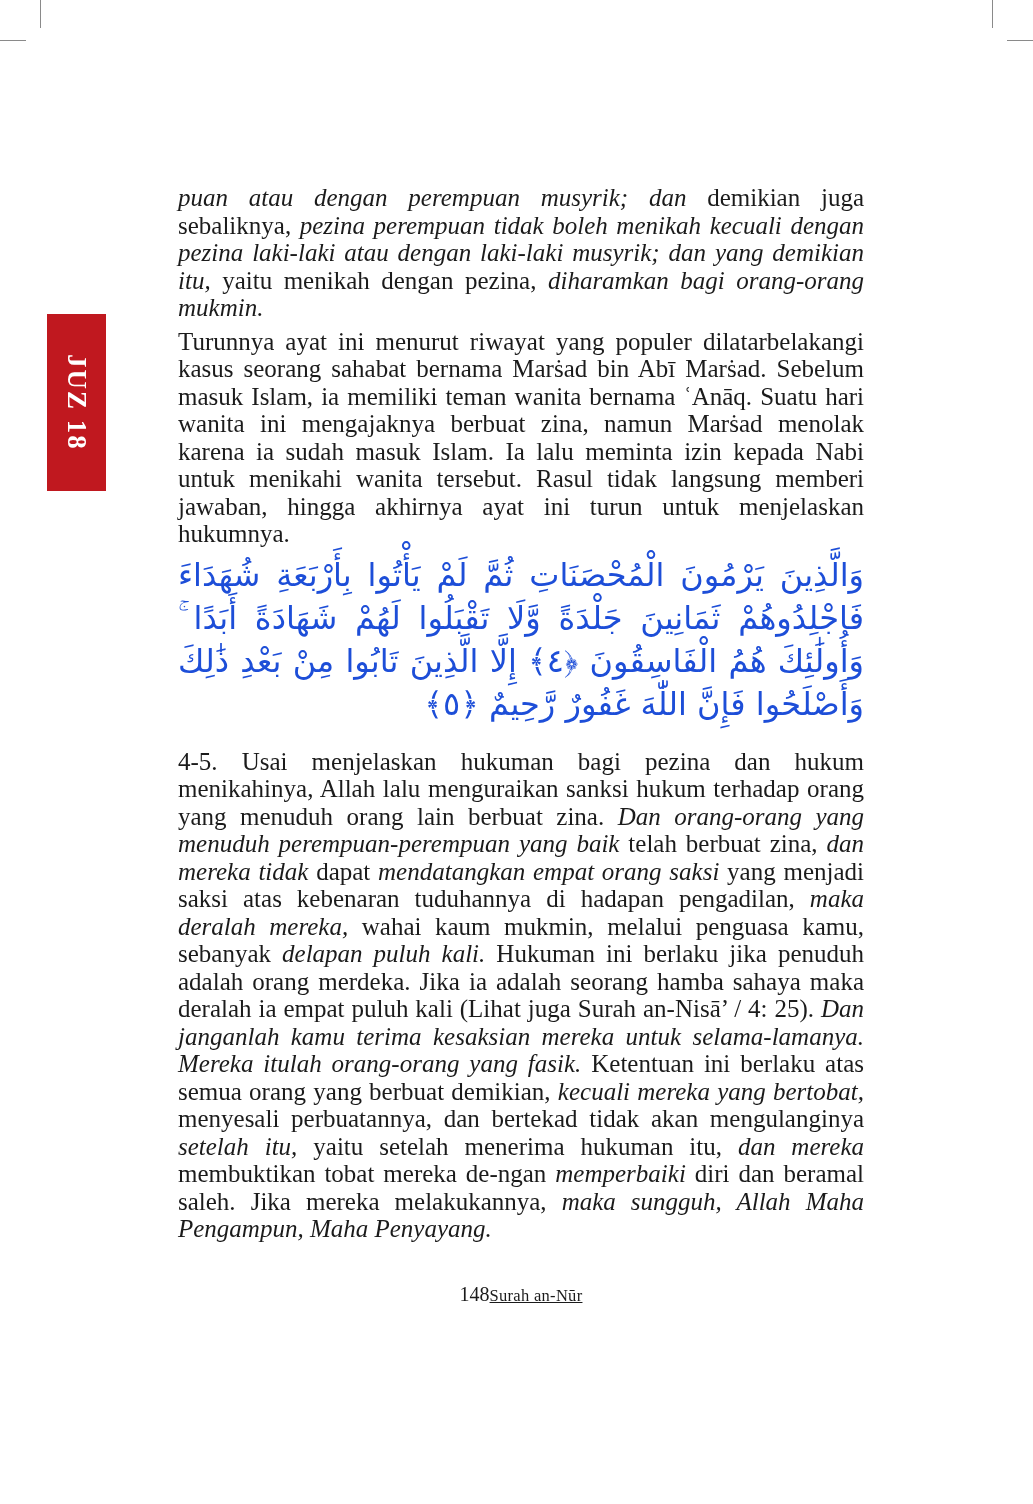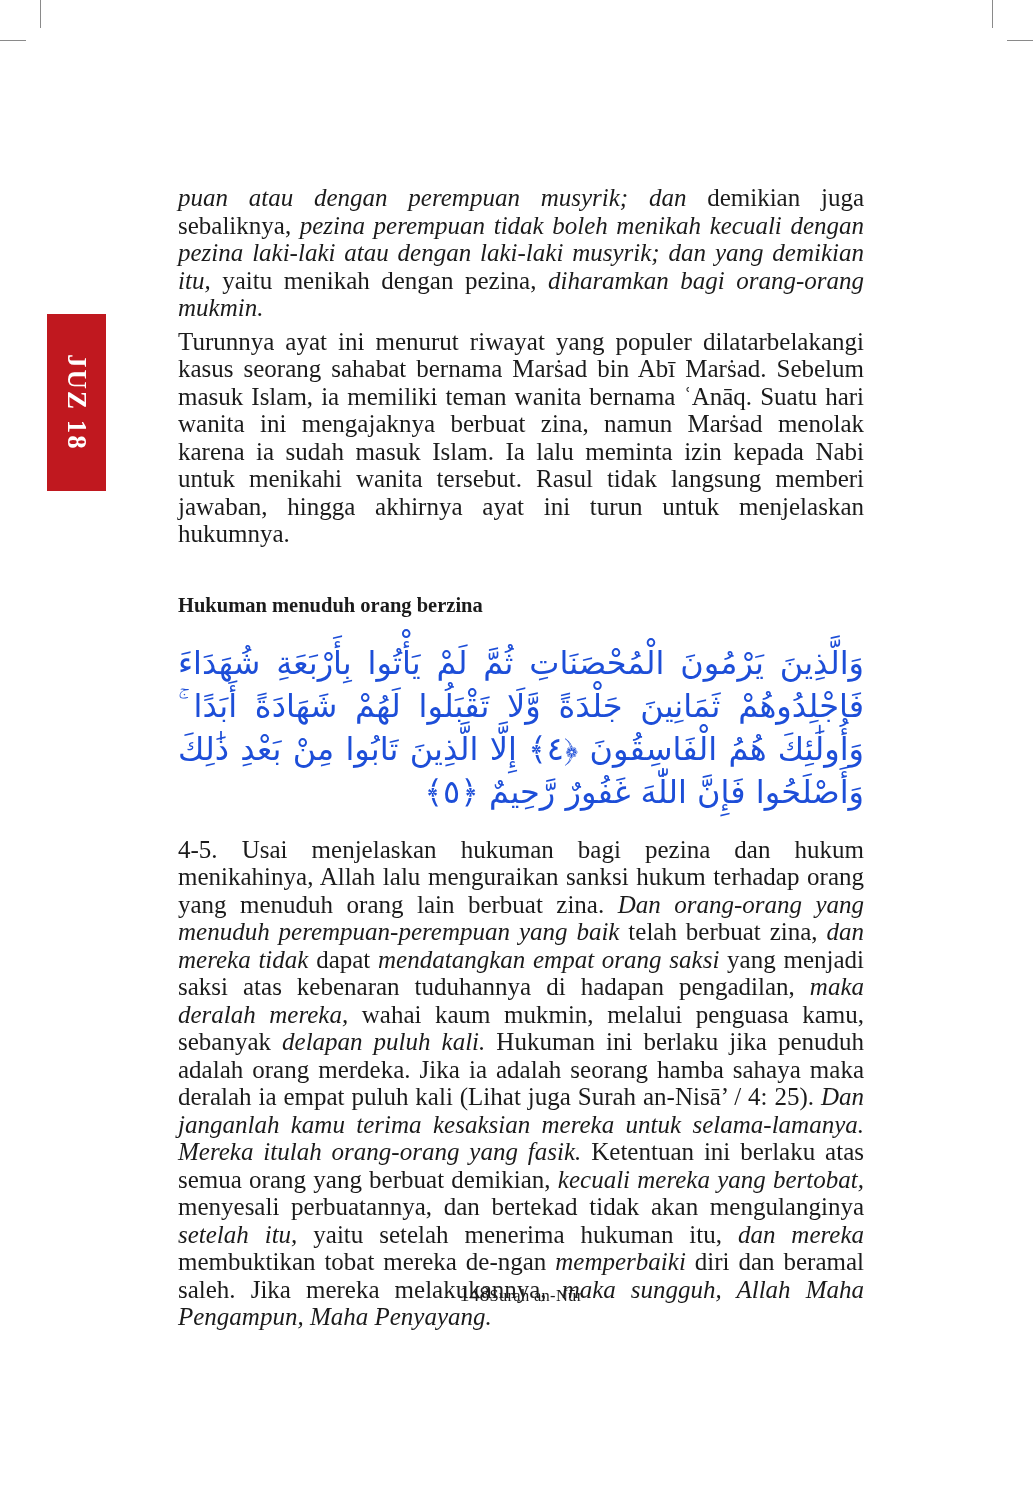--- a/index.html
+++ b/index.html
@@ -87,21 +87,21 @@
   .footer {
     position: absolute;
     left: 178px;
     top: 1283px;
     width: 686px;
     display: flex;
     justify-content: center;
     align-items: baseline;
   }
   .footer .page-number { font-size: 20px; }
-  .footer .running-title { font-size: 16.5px; letter-spacing: 0.3px; }
+  .footer .running-title { font-size: 16.5px; letter-spacing: 0.3px; text-decoration: underline; }
 </style>
 </head>
 <body>
 
 <div class="page">
 
   <span class="crop v tl-v"></span>
   <span class="crop h tl-h"></span>
   <span class="crop v tr-v"></span>
   <span class="crop h tr-h"></span>
@@ -109,21 +109,20 @@
   <div class="juz-tab" style="background: rgb(192, 24, 31);">
     <span class="juz-text">JUZ 18</span>
   </div>
 
   <main class="content">
 
     <p class="para"><span class="it">puan atau dengan perempuan musyrik; dan </span><span>demikian juga sebaliknya, </span><span class="it">pezina perempuan tidak boleh menikah kecuali dengan pezina laki-laki atau dengan laki-laki musyrik; dan yang demikian itu, </span><span>yaitu menikah dengan pezina, </span><span class="it">diharamkan bagi orang-orang mukmin.</span></p>
 
     <p class="para">Turunnya ayat ini menurut riwayat yang populer dilatarbelakangi kasus seorang sahabat bernama Marṡad bin Abī Marṡad. Sebelum masuk Islam, ia memiliki teman wanita bernama ʿAnāq. Suatu hari wanita ini mengajaknya berbuat zina, namun Marṡad menolak karena ia sudah masuk Islam. Ia lalu meminta izin kepada Nabi untuk menikahi wanita tersebut. Rasul tidak langsung memberi jawaban, hingga akhirnya ayat ini turun untuk menjelaskan hukumnya.</p>
 
-    <h2 class="heading">Hukuman menuduh orang berzina</h2>
 
     <div class="arabic" dir="rtl" lang="ar">وَالَّذِينَ يَرْمُونَ الْمُحْصَنَاتِ ثُمَّ لَمْ يَأْتُوا بِأَرْبَعَةِ شُهَدَاءَ فَاجْلِدُوهُمْ ثَمَانِينَ جَلْدَةً وَّلَا تَقْبَلُوا لَهُمْ شَهَادَةً أَبَدًا ۚ وَأُولَٰئِكَ هُمُ الْفَاسِقُونَ ﴿٤﴾ إِلَّا الَّذِينَ تَابُوا مِنْ بَعْدِ ذَٰلِكَ وَأَصْلَحُوا فَإِنَّ اللّٰهَ غَفُورٌ رَّحِيمٌ ﴿٥﴾</div>
 
     <p class="para"><span>4-5. Usai menjelaskan hukuman bagi pezina dan hukum menikahinya, Allah lalu menguraikan sanksi hukum terhadap orang yang menuduh orang lain berbuat zina. </span><span class="it">Dan orang-orang yang menuduh perempuan-perempuan yang baik </span><span>telah berbuat zina, </span><span class="it">dan mereka tidak </span><span>dapat </span><span class="it">mendatangkan empat orang saksi </span><span>yang menjadi saksi atas kebenaran tuduhannya di hadapan pengadilan, </span><span class="it">maka deralah mereka, </span><span>wahai kaum mukmin, melalui penguasa kamu, sebanyak </span><span class="it">delapan puluh kali. </span><span>Hukuman ini berlaku jika penuduh adalah orang merdeka. Jika ia adalah seorang hamba sahaya maka deralah ia empat puluh kali (Lihat juga Surah an-Nisā’ / 4: 25). </span><span class="it">Dan janganlah kamu terima kesaksian mereka untuk selama-lamanya. Mereka itulah orang-orang yang fasik. </span><span>Ketentuan ini berlaku atas semua orang yang berbuat demikian, </span><span class="it">kecuali mereka yang bertobat, </span><span>menyesali perbuatannya, dan bertekad tidak akan mengulanginya </span><span class="it">setelah itu, </span><span>yaitu setelah menerima hukuman itu, </span><span class="it">dan mereka </span><span>membuktikan tobat mereka de-ngan </span><span class="it">memperbaiki </span><span>diri dan beramal saleh. Jika mereka melakukannya, </span><span class="it">maka sungguh, Allah Maha Pengampun, Maha Penyayang.</span></p>
 
   </main>
 
   <footer class="footer">
     <span class="page-number">148</span>
     <span class="running-title">Surah an-Nūr</span>

